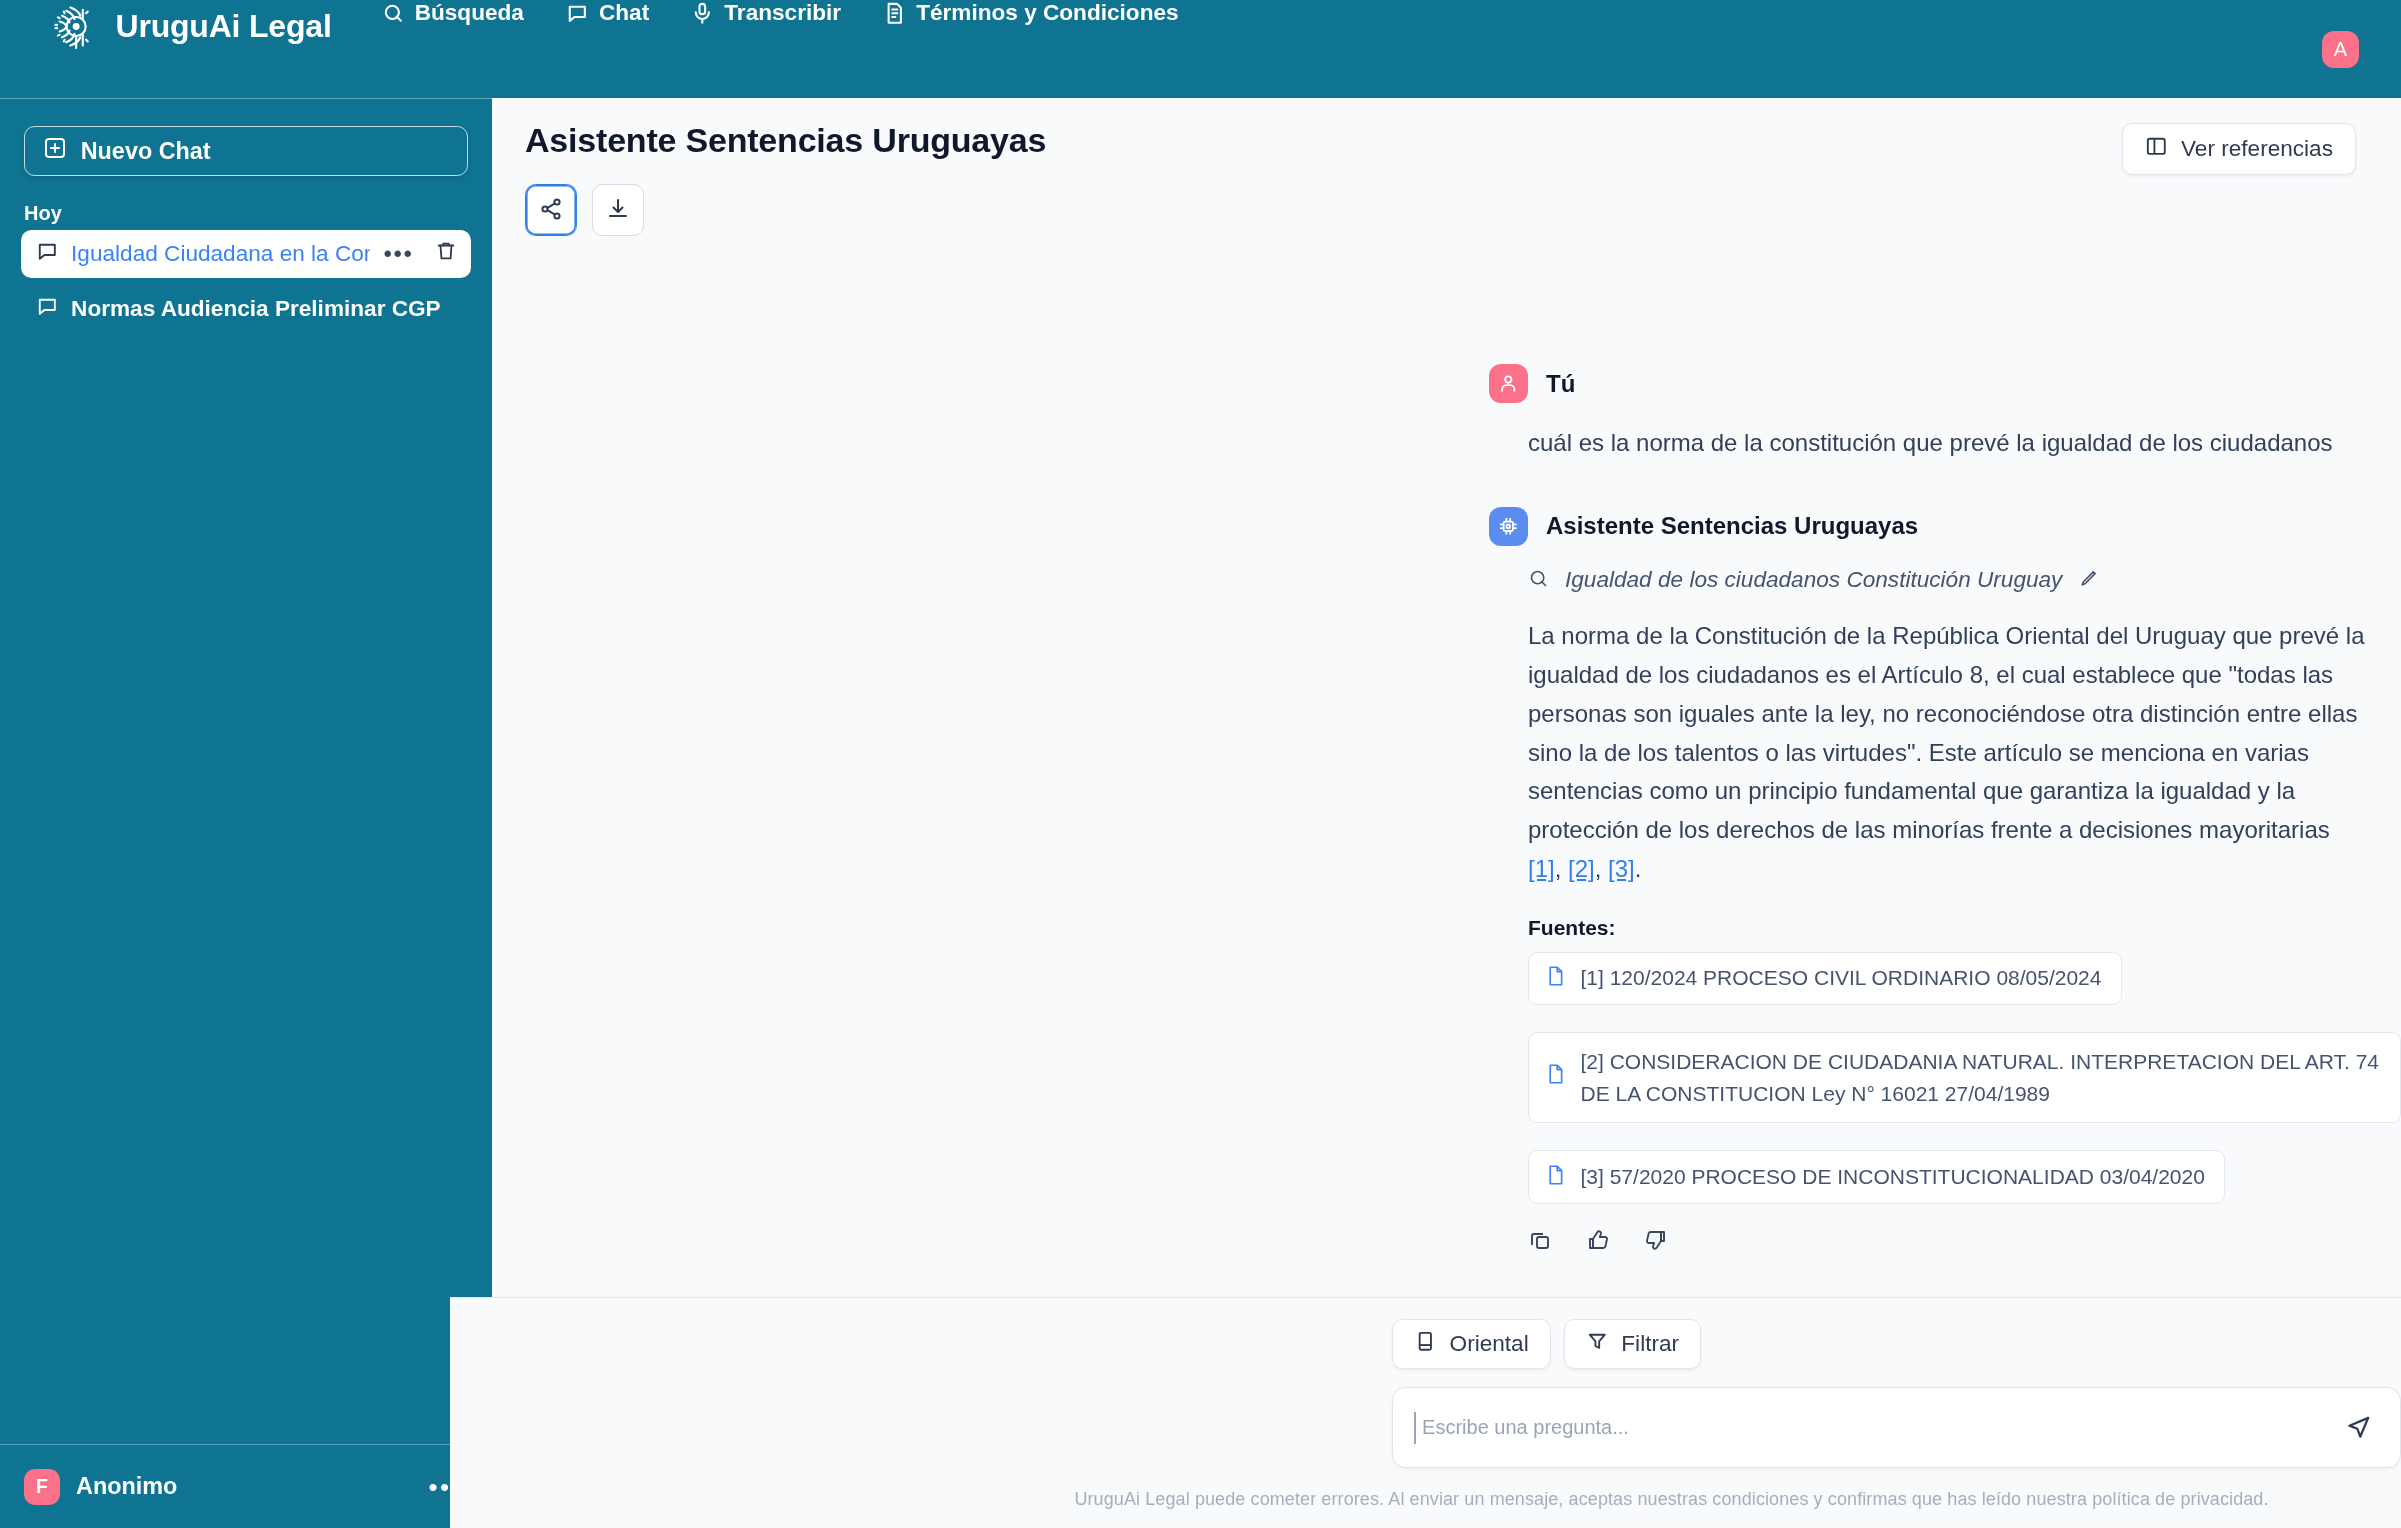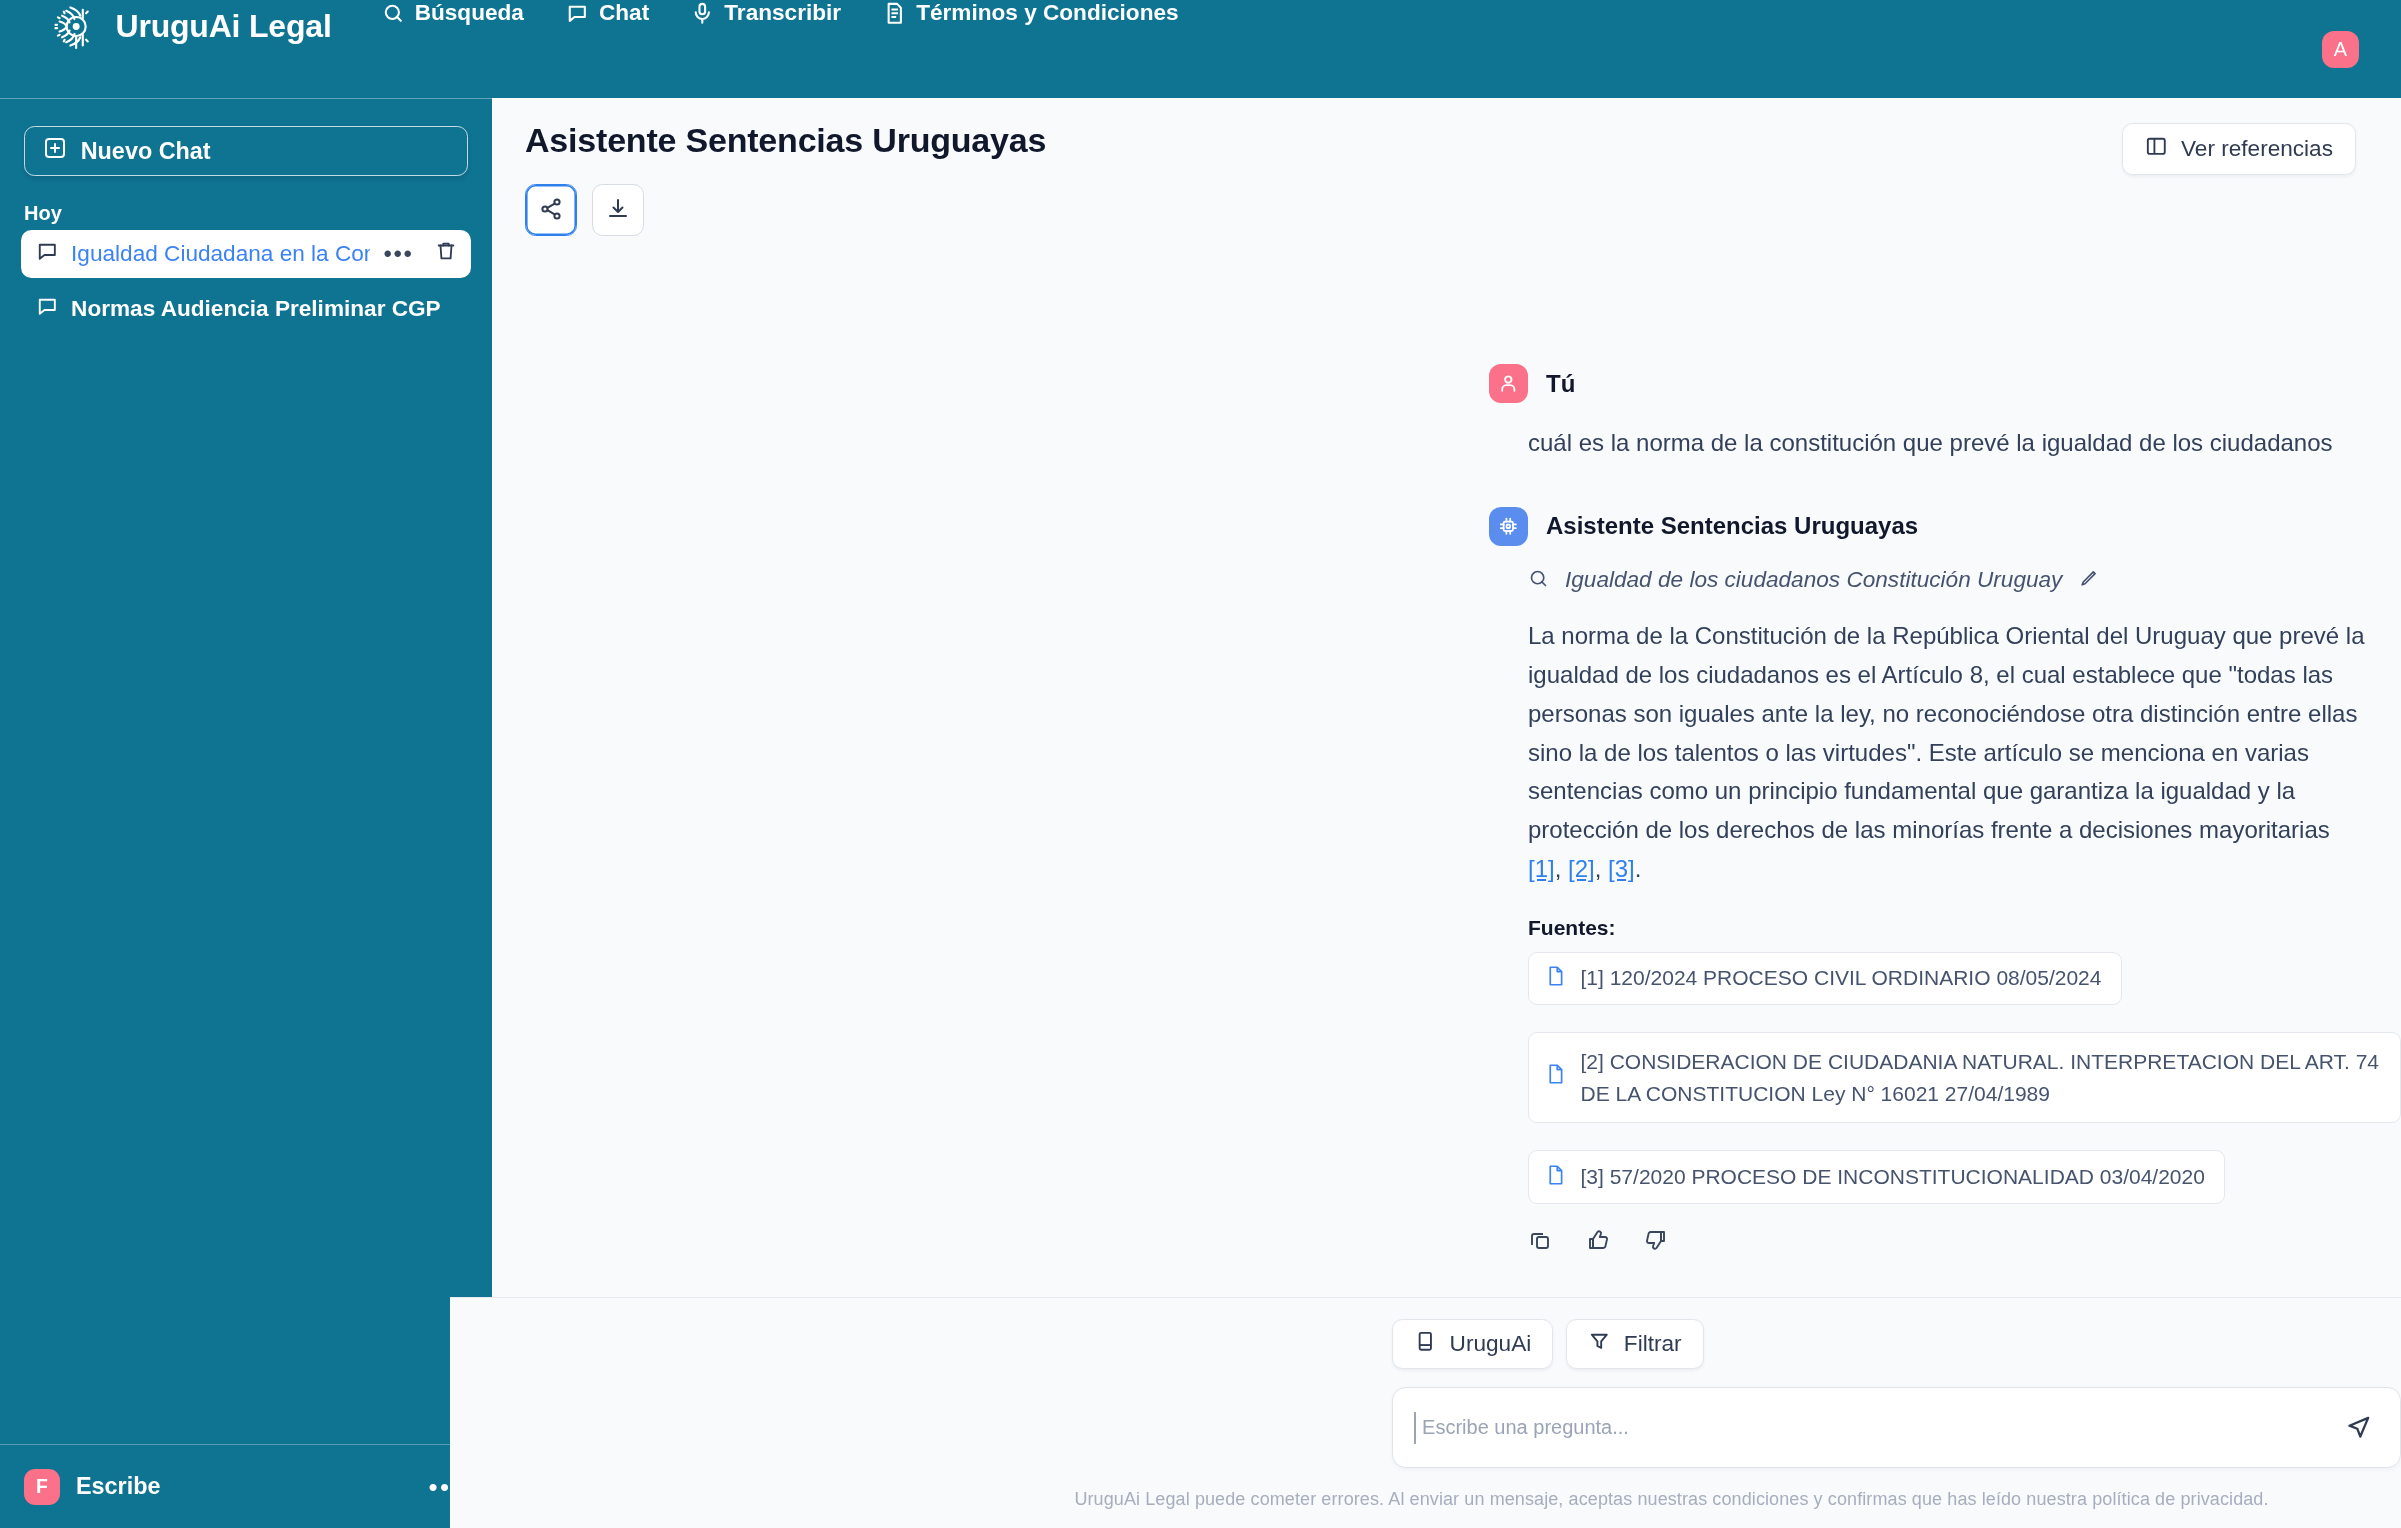--- a/index.html
+++ b/index.html
@@ -323,21 +323,21 @@
         </div>
 
       </div>
 
       <div class="sidebar-spacer"></div>
 
       <div class="sidebar-user">
         <span class="user-avatar">
           <span>F</span>
         </span>
-        <span class="user-name">Escribe</span>
+        <span class="user-name">Anonimo</span>
         <span class="user-dots">•••</span>
       </div>
     </div>
 
     <div class="main">
 
       <div class="page-title">Asistente Sentencias Uruguayas</div>
 
       <div class="head-btns">
         <div class="icon-btn focused">
@@ -476,21 +476,21 @@
       <div class="composer-wrap">
         <div class="composer">
           <div class="chiprow">
             <div class="chip">
               <span>
                 <svg width="22.6" height="22.6" viewBox="0 0 24 24" fill="none" stroke="#2f3b52" stroke-width="2" stroke-linejoin="round">
                     <rect x="6" y="3" width="12" height="18" rx="1.6"></rect>
                     <path d="M6 16h12"></path>
                   </svg>
               </span>
-              <span>UruguAi</span>
+              <span>Oriental</span>
             </div>
             <div class="chip">
               <span>
                 <svg width="22.6" height="22.6" viewBox="0 0 24 24" fill="none" stroke="#2f3b52" stroke-width="2" stroke-linejoin="round">
                     <path d="M4 5h16l-6 7v7l-4-2v-5z"></path>
                   </svg>
               </span>
               <span>Filtrar</span>
             </div>
           </div>

